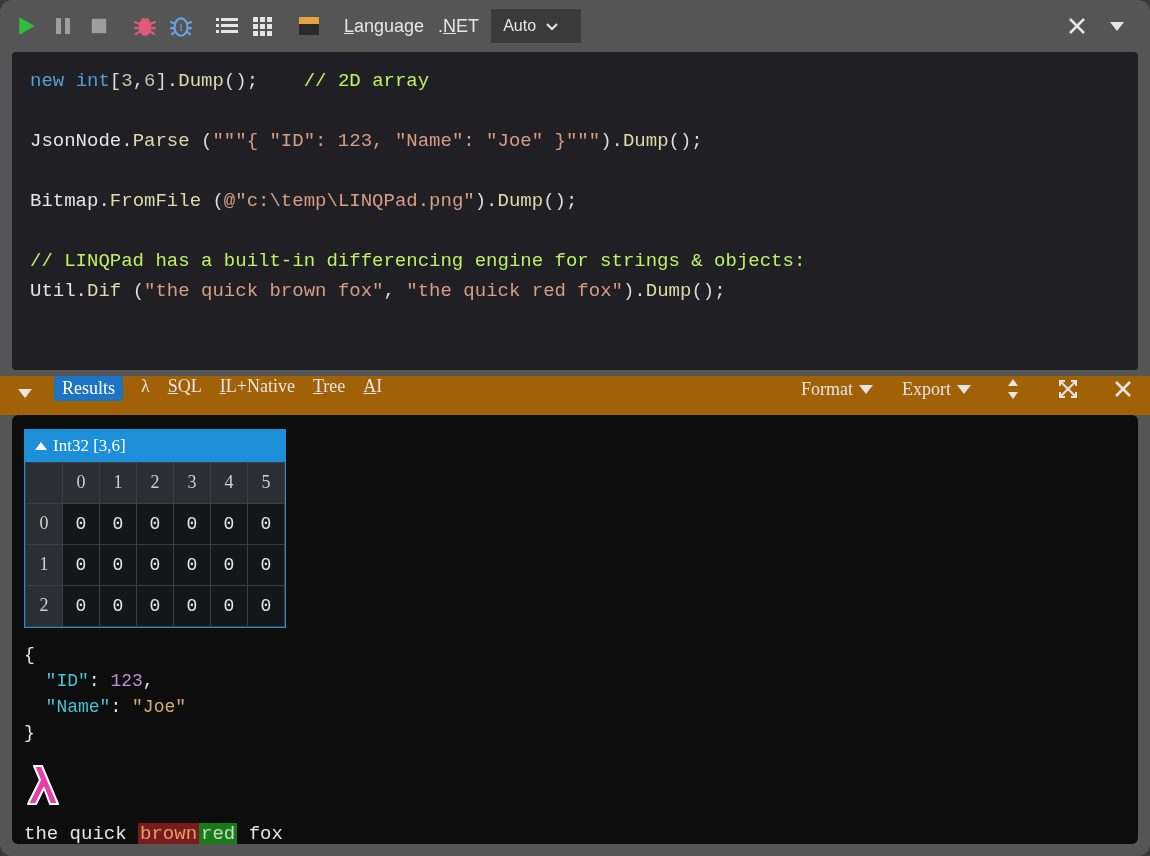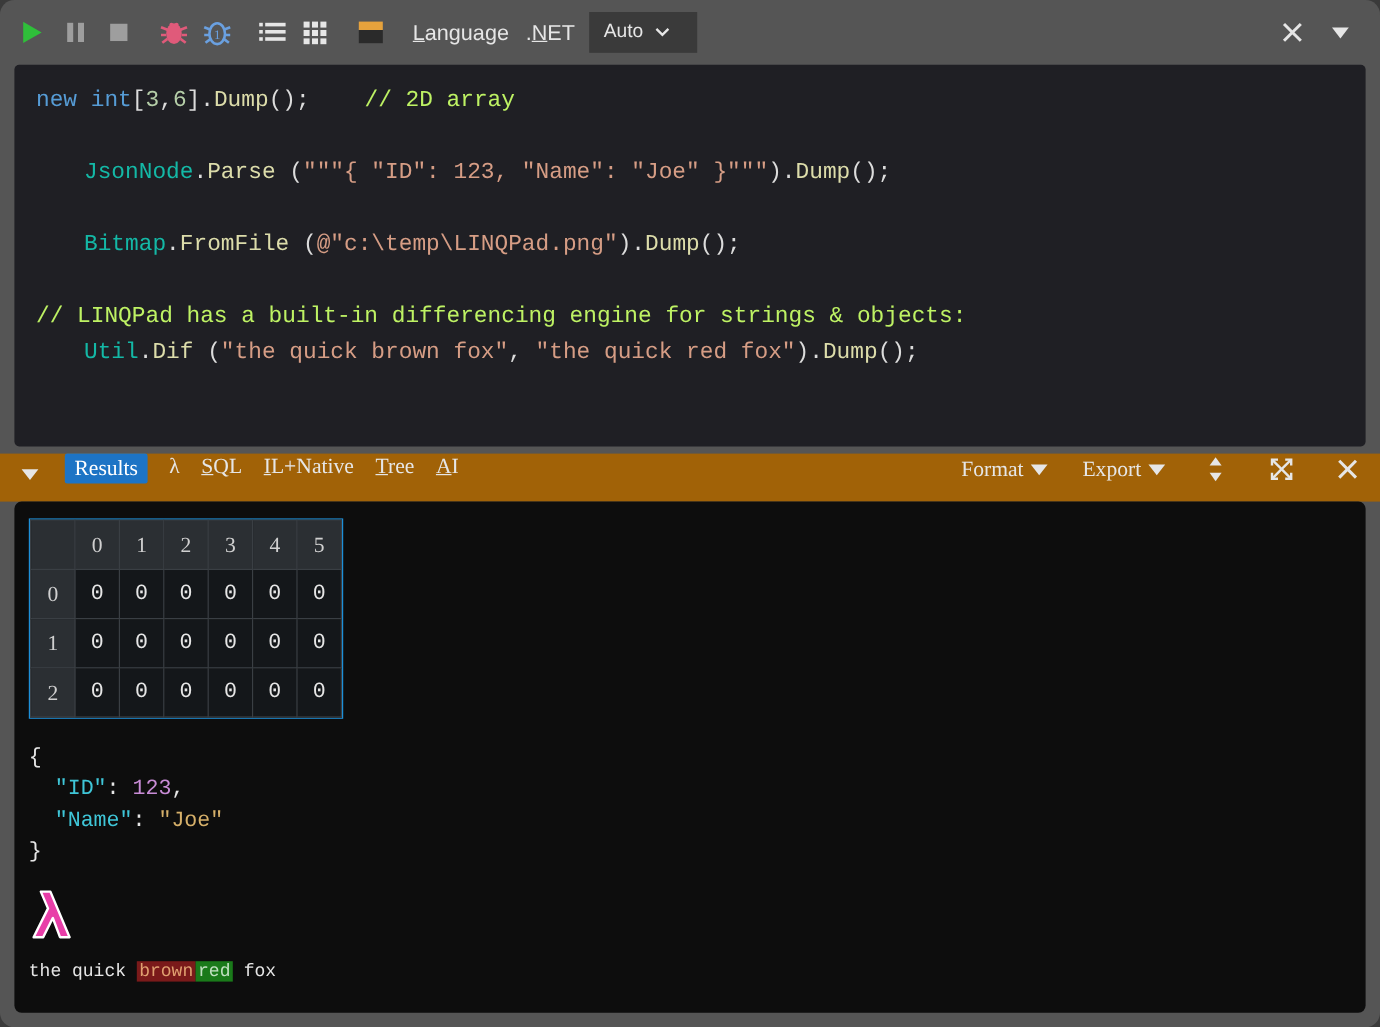--- a/index.html
+++ b/index.html
@@ -11,21 +11,21 @@
   .spacer{width:8px;}
   .lbl{font-size:18px;color:#e6e6e6;padding:0 6px;white-space:nowrap;}
   .u{text-decoration:underline;}
   .combo{display:flex;align-items:center;background:#3a3a3a;height:34px;padding:0 8px 0 12px;margin:0 4px;min-width:60px;}
   .combo .chev{margin-left:10px;}
   .chev{display:inline-block;}
   .right{margin-left:auto;display:flex;align-items:center;gap:6px;padding-right:6px;}
   
   .editor{margin:4px 12px 6px 12px;background:#1f1f24;flex:0 0 auto;height:290px;border-radius:4px;padding:14px 18px;font-family:Consolas,"Courier New",monospace;font-size:19px;line-height:30px;white-space:pre;color:#dcdcdc;overflow:hidden;}
   .kw{color:#569cd6;}
-  .type{color:#14b8a6;margin-left:40px;}
+  .type{color:#e5e5e5;}
   .num{color:#b5cea8;}
   .method{color:#dcdcaa;}
   .str{color:#d69d85;}
   .cmt{color:#bef264;}
   .punct{color:#dcdcdc;}
   
   .resbar{height:40px;display:flex;align-items:flex-start;padding:0 14px;gap:18px;background:#a16207;font-family:Liberation Serif, serif;}
   .resbar .tab{font-size:18px;color:#e6e6e6;cursor:pointer;}
   .resbar .tab.active{background:#1d74c5;color:#fff;padding:2px 8px;border-radius:2px;}
   .resbar .rightgrp{margin-left:auto;display:flex;align-items:center;gap:29px;}
@@ -39,21 +39,21 @@
   table.arr{border-collapse:collapse;}
   table.arr th,table.arr td{border:1px solid #3a3f44;width:34px;height:38px;text-align:center;font-size:18px;}
   table.arr th{background:#2b2f33;color:#d0d0d0;font-weight:normal;font-family:"Segoe UI";}
   table.arr td{background:#14171a;color:#e6e6e6;}
   table.arr th.corner{background:#2b2f33;}
   .jsonout{margin-top:14px;line-height:26px;}
   .jk{color:#3fc6d8;}
   .jn{color:#c88cd6;}
   .js{color:#d6b06a;}
   .lambda{margin:14px 0 8px 0;}
-  .difline{font-size:15px;}
+  .difline{font-size:19px;}
   .dif-rm{background:#7a1a1a;color:#e0a070;padding:0 2px;}
   .dif-ad{background:#1a7a1a;color:#c0e0c0;padding:0 2px;}
   .ibtn{display:flex;align-items:center;justify-content:center;width:26px;height:26px;}
 </style>
 </head>
 <body>
 
 <div class="window">
 
   <div class="toolbar">
@@ -204,20 +204,24 @@
         <svg width="20" height="20" viewBox="0 0 20 20">
             <line x1="3" y1="3" x2="17" y2="17" stroke="#e6e6e6" stroke-width="2.5"></line>
             <line x1="17" y1="3" x2="3" y2="17" stroke="#e6e6e6" stroke-width="2.5"></line>
           </svg>
       </div>
     </div>
   </div>
 
   <div class="respane">
     <div class="arrtable">
+      <div class="arrhdr">
+        <span class="tri-up"></span>
+        <span>Int32 [3,6]</span>
+      </div>
       <table class="arr">
         <tbody>
             <tr>
           <th class="corner"></th>
           <th>0</th>
           <th>1</th>
           <th>2</th>
           <th>3</th>
           <th>4</th>
           <th>5</th>

